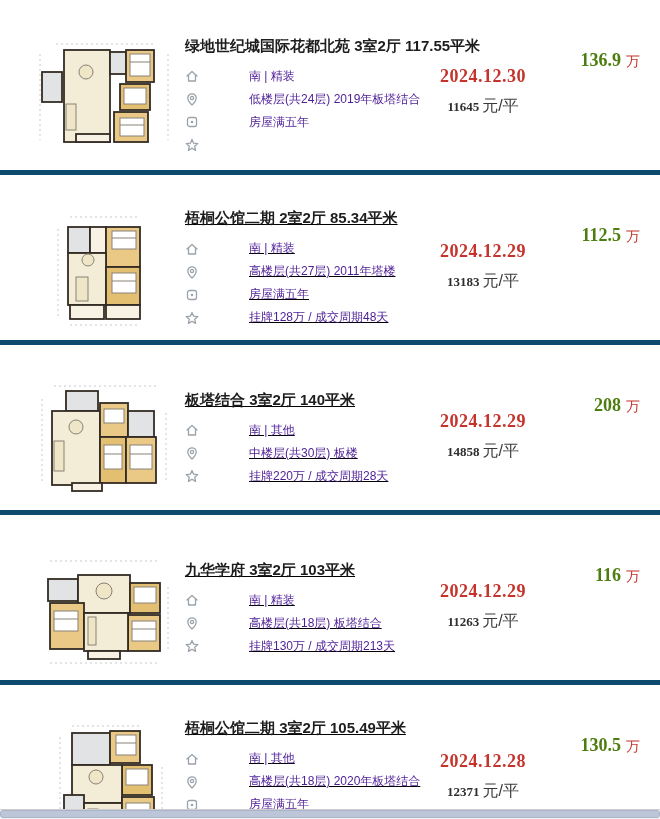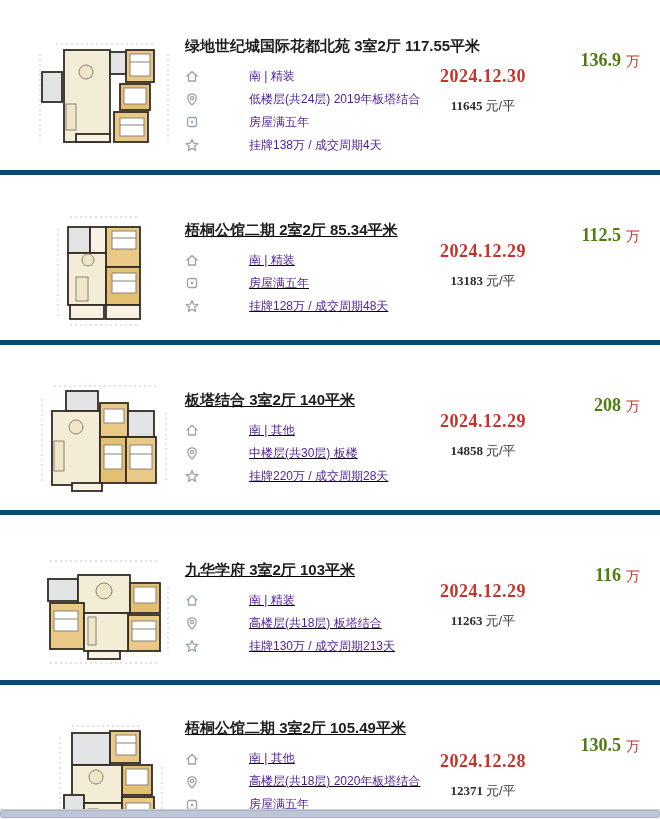--- a/index.html
+++ b/index.html
@@ -29,21 +29,21 @@
   .deal-date{
     font-family:"Liberation Serif","DejaVu Serif",serif;
     font-size:18px;font-weight:bold;color:#c5342c;letter-spacing:.5px;
     white-space:nowrap;
   }
   .unit-line{margin-top:9px;white-space:nowrap;}
   .unit-num{
     font-family:"Liberation Serif","DejaVu Serif",serif;
     font-size:13px;font-weight:bold;color:#2e2e2e;
   }
-  .unit-suffix{font-size:13px;color:#3a3a3a;margin-left:3px;}
+  .unit-suffix{font-size:16px;color:#3a3a3a;margin-left:3px;}
   .total-col{
     position:absolute;right:20px;top:50px;text-align:right;white-space:nowrap;
   }
   .total-num{
     font-family:"Liberation Serif","DejaVu Serif",serif;
     font-size:18px;font-weight:bold;color:#4d7c0f;
   }
   .total-suffix{font-size:14px;color:#c5342c;margin-left:5px;}
   
   .rm{stroke:#332c24;stroke-width:1.8;}
@@ -113,21 +113,20 @@
       <svg class="ic" viewBox="0 0 14 14">
           <rect x="2.5" y="2.5" width="9" height="9" rx="2"></rect>
           <circle class="dot" cx="7" cy="7" r="1.3"></circle>
         </svg>
       <span class="txt">房屋满五年</span>
     </div>
     <div class="row">
       <svg class="ic" viewBox="0 0 14 14">
           <path d="M7 1.5 L8.6 5.2 L12.8 5.6 L9.7 8.3 L10.6 12.4 L7 10.2 L3.4 12.4 L4.3 8.3 L1.2 5.6 L5.4 5.2 Z"></path>
         </svg>
-      <span class="txt">挂牌138万 / 成交周期4天</span>
     </div>
   </div>
   <div class="deal-col">
     <div class="deal-date">2024.12.30</div>
     <div class="unit-line"><span class="unit-num">11645</span><span class="unit-suffix">元/平</span></div>
   </div>
   <div class="total-col">
     <span class="total-num">136.9</span><span class="total-suffix">万</span>
   </div>
 </div>
@@ -154,20 +153,27 @@
     </svg>
   </div>
   <div class="content">
     <div class="title">梧桐公馆二期 2室2厅 85.34平米</div>
     <div class="row">
       <svg class="ic" viewBox="0 0 14 14">
           <path d="M2 7 L7 2.5 L12 7"></path>
           <path d="M3.5 6 V12 H10.5 V6"></path>
         </svg>
       <span class="txt">南 | 精装</span>
+    </div>
+    <div class="row">
+      <svg class="ic" viewBox="0 0 14 14">
+          <path d="M7 1.8 C4.6 1.8 2.8 3.7 2.8 6 C2.8 9 7 13 7 13 C7 13 11.2 9 11.2 6 C11.2 3.7 9.4 1.8 7 1.8 Z"></path>
+          <circle cx="7" cy="6" r="1.6"></circle>
+        </svg>
+      <span class="txt">高楼层(共27层) 2011年塔楼</span>
     </div>
     <div class="row">
       <svg class="ic" viewBox="0 0 14 14">
           <rect x="2.5" y="2.5" width="9" height="9" rx="2"></rect>
           <circle class="dot" cx="7" cy="7" r="1.3"></circle>
         </svg>
       <span class="txt">房屋满五年</span>
     </div>
     <div class="row">
       <svg class="ic" viewBox="0 0 14 14">

